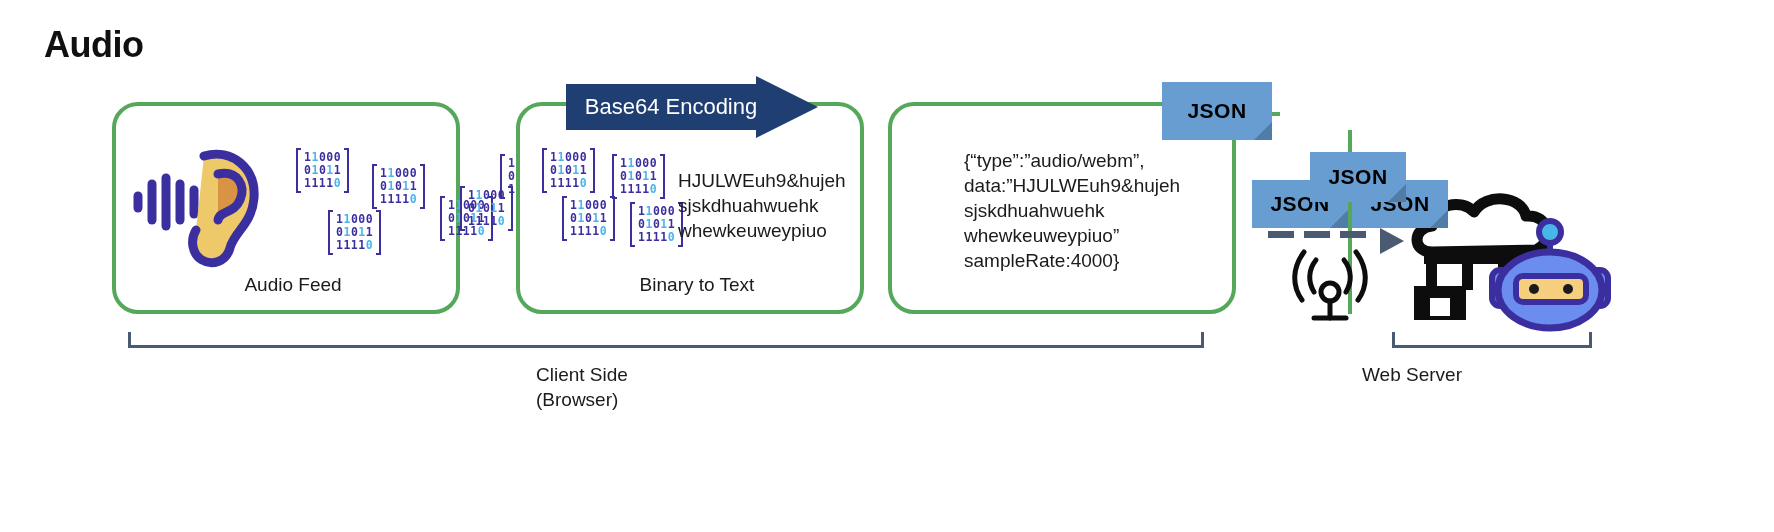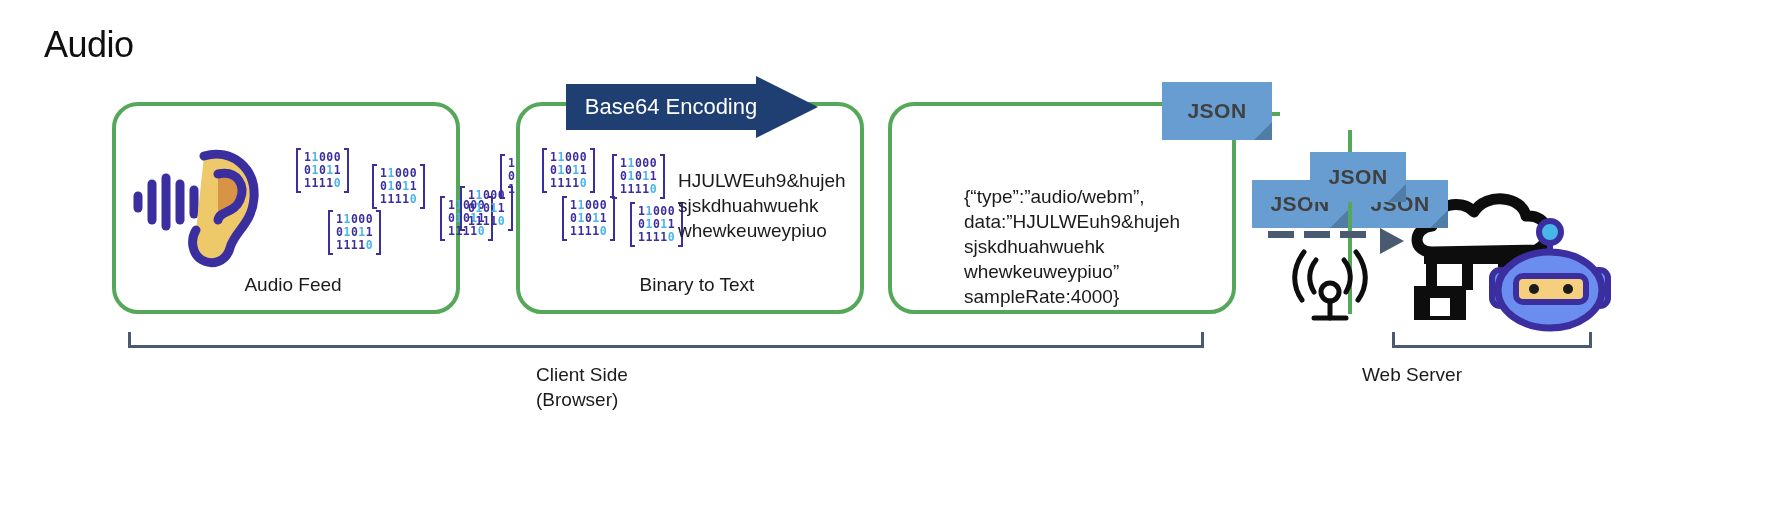--- a/index.html
+++ b/index.html
@@ -1,20 +1,20 @@
 <!DOCTYPE html>
 <html><head>
 <meta charset="utf-8">
 <style>
   html,body{margin:0;padding:0;background:#ffffff;}
   body{width:1774px;height:532px;overflow:hidden;
        font-family:"Liberation Sans","DejaVu Sans",sans-serif;color:#1b1b1b;}
   #stage{position:relative;width:1774px;height:532px;}
 
-  .title{position:absolute;left:44px;top:24px;font-size:36px;font-weight:normal;
+  .title{position:absolute;left:44px;top:24px;font-size:36px;font-weight:bold;
          letter-spacing:-0.5px;color:#101010;}
 
   
   .gbox{position:absolute;border:4px solid #55a85a;border-radius:26px;background:#fff;box-sizing:border-box;}
   #box-audio{left:112px;top:102px;width:348px;height:212px;}
   #box-binary{left:516px;top:102px;width:348px;height:212px;}
   #box-json{left:888px;top:102px;width:348px;height:212px;}
 
   .box-label{position:absolute;bottom:14px;left:7px;width:100%;text-align:center;
              font-size:19px;color:#1b1b1b;}
@@ -35,21 +35,21 @@
   #arrow-b64 .body{position:absolute;left:0;top:8px;width:196px;height:46px;background:#1f3f73;}
   #arrow-b64 .head{position:absolute;left:190px;top:0;width:0;height:0;
         border-top:31px solid transparent;border-bottom:31px solid transparent;
         border-left:62px solid #1f3f73;}
   #arrow-b64 .lbl{position:absolute;left:0;top:8px;width:210px;height:48px;line-height:46px;
         text-align:center;color:#ffffff;font-size:22px;}
 
   .bodytext{position:absolute;font-size:19px;line-height:25px;color:#1b1b1b;white-space:pre-line;}
 
   
-  .jtag{position:absolute;background:#679dd1;color:#404040;font-weight:bold;
+  .jtag{position:absolute;background:#679dd1;color:#000000;font-weight:bold;
         display:flex;align-items:center;justify-content:center;}
   .jtag .fold{position:absolute;right:0;bottom:0;width:0;height:0;
         border-left:18px solid transparent;border-bottom:18px solid #4f7da8;}
   .jtag span{font-size:21px;letter-spacing:.5px;}
 
   
   .gline{position:absolute;background:#55a85a;}
 
   
   #dash{position:absolute;left:1268px;top:228px;width:136px;height:14px;}
@@ -115,21 +115,21 @@
     <div class="box-label">Binary to Text</div>
   </div>
 
   <div id="arrow-b64">
     <div class="body"></div>
     <div class="head"></div>
     <div class="lbl">Base64 Encoding</div>
   </div>
 
   <div class="gbox" id="box-json">
-    <div class="bodytext" style="left:72px;top:42px;width:260px;margin-top:36px;">{“type”:”audio/webm”,
+    <div class="bodytext" style="left:72px;top:42px;width:260px;">{“type”:”audio/webm”,
 data:”HJULWEuh9&amp;hujeh
 sjskdhuahwuehk
 whewkeuweypiuo”
 sampleRate:4000}</div>
   </div>
 
   <div class="gline" style="left:1236px;top:112px;width:44px;height:4px;"></div>
   <div class="gline" style="left:1348px;top:130px;width:4px;height:184px;"></div>
 
   <div class="jtag" style="left:1162px;top:82px;width:110px;height:58px;">

